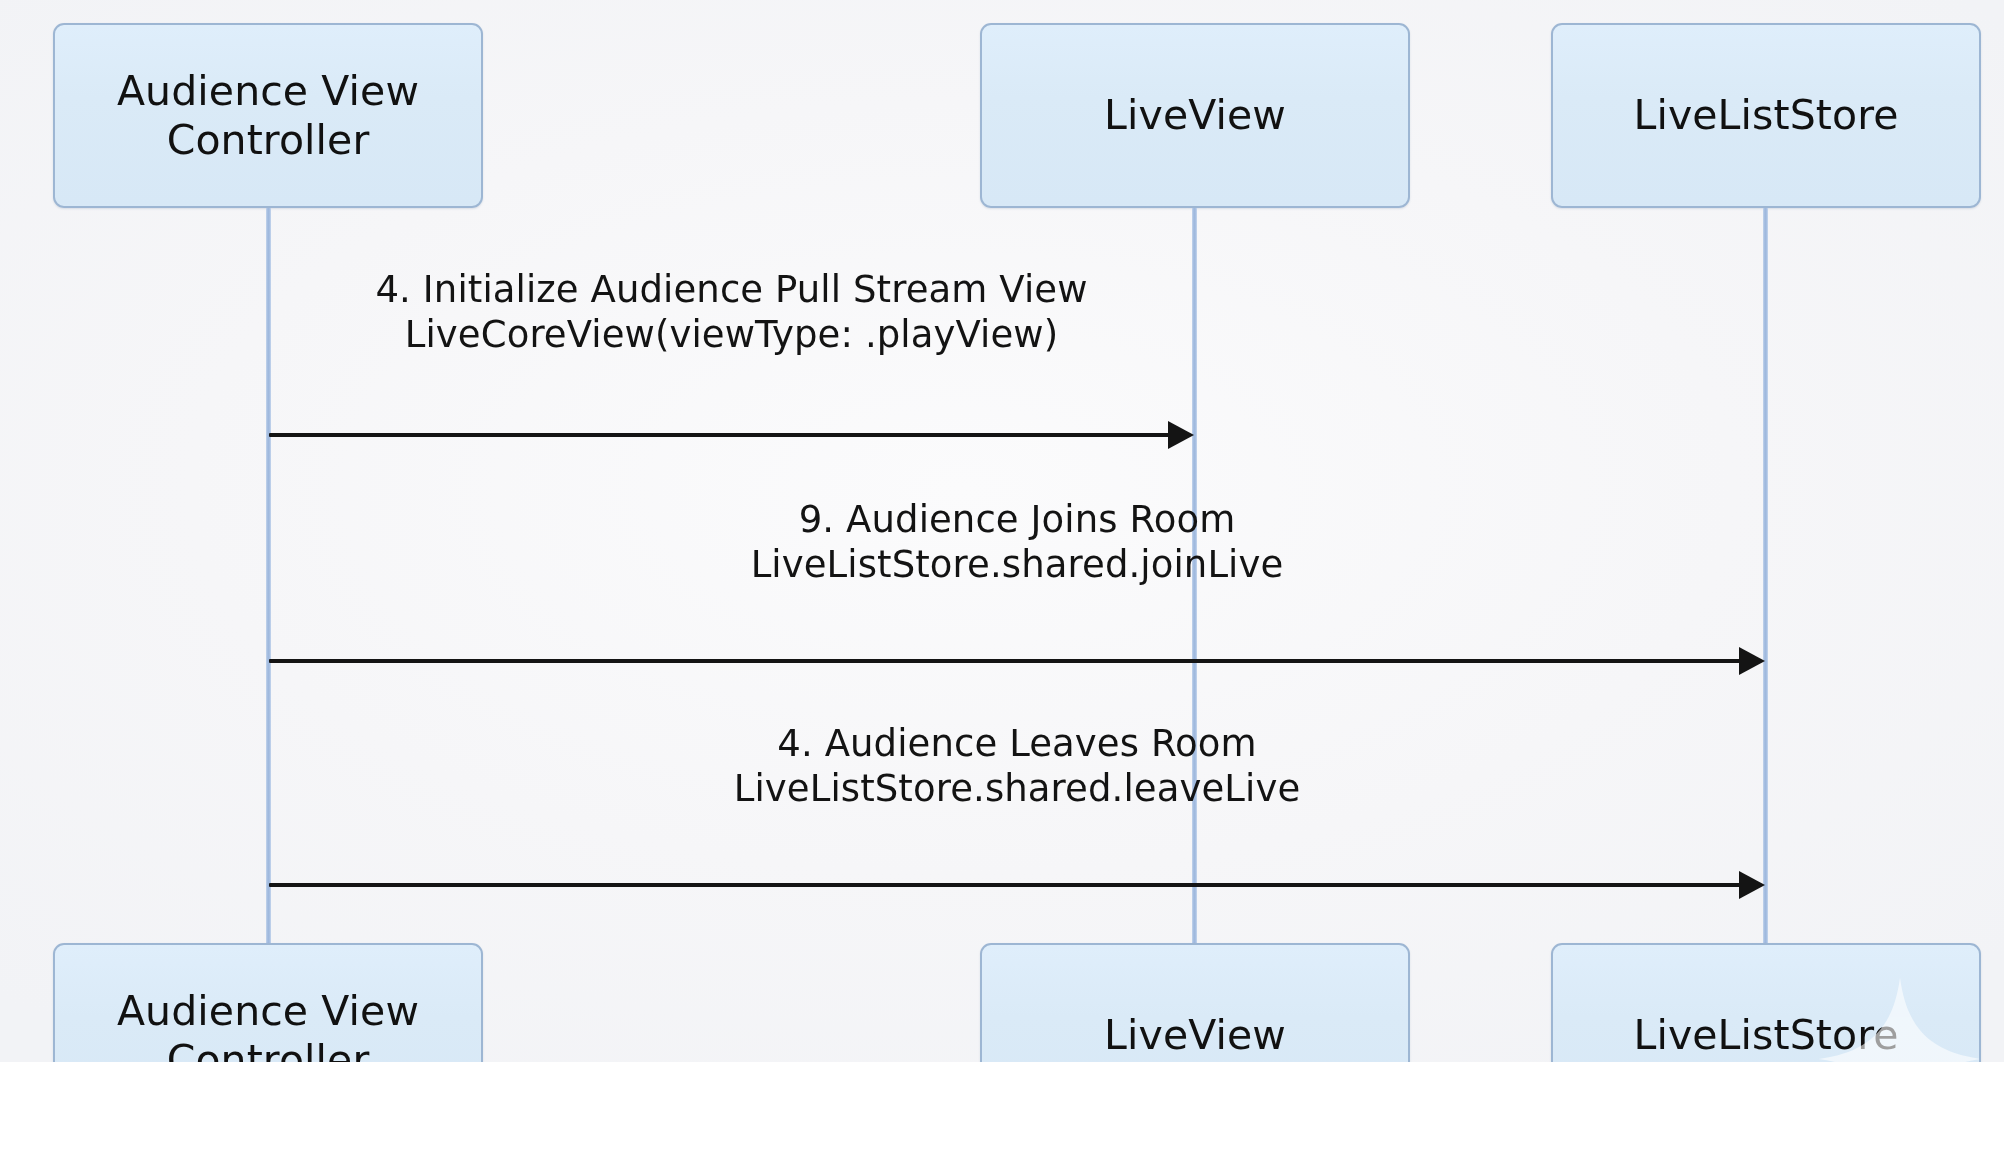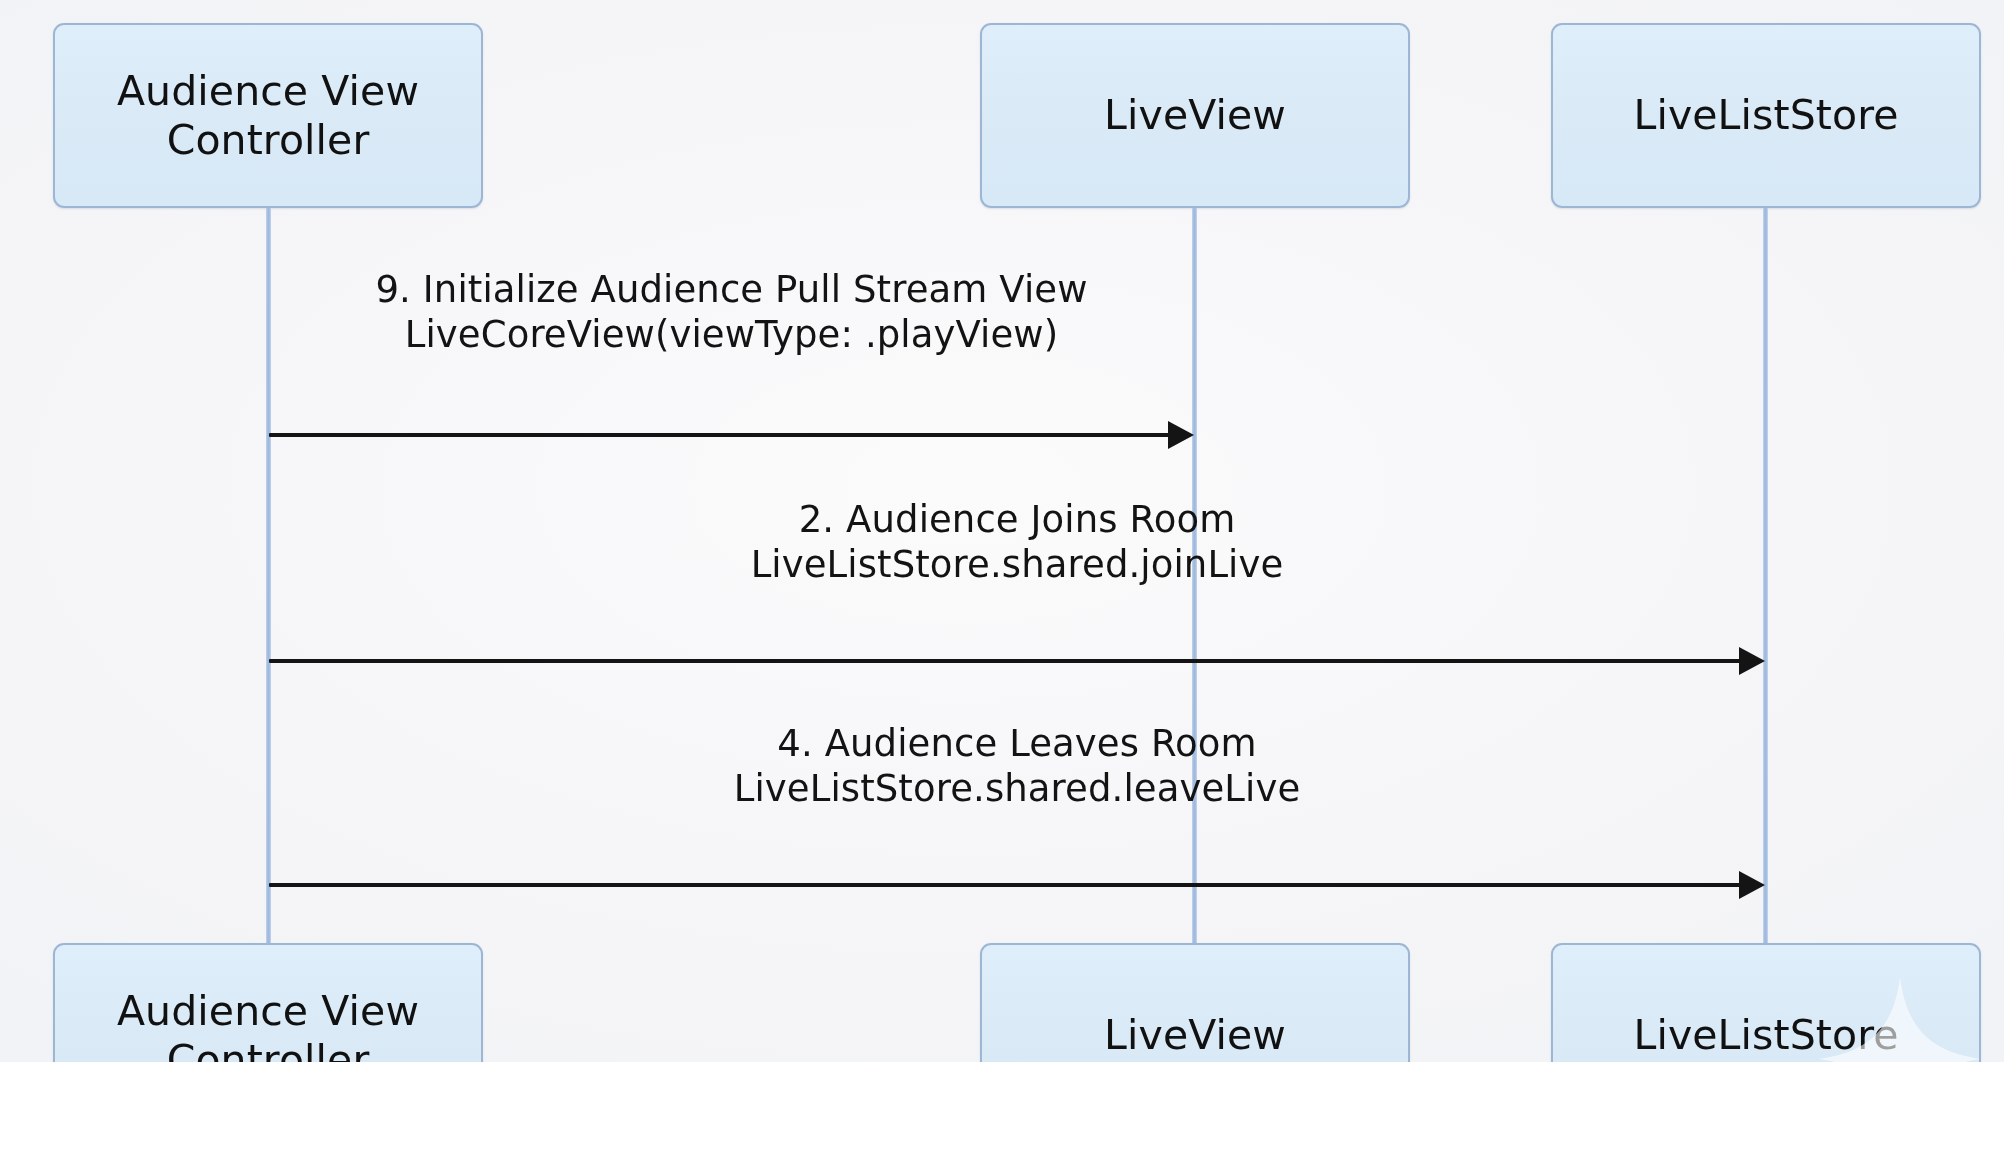--- a/index.html
+++ b/index.html
@@ -96,26 +96,26 @@
   </div>
 
   <div class="participant-box" style="left:1551px; top:23px; width:430px; height:185px;">
     <span class="participant-label">LiveListStore</span>
   </div>
 
   <div class="lifeline" style="left:266px; top:208px; height:737px;"></div>
   <div class="lifeline" style="left:1192px; top:208px; height:737px;"></div>
   <div class="lifeline" style="left:1763px; top:208px; height:737px;"></div>
 
-  <div class="msg-label" style="left:269px; top:267px; width:925px;">9. Initialize Audience Pull Stream View
+  <div class="msg-label" style="left:269px; top:267px; width:925px;">4. Initialize Audience Pull Stream View
 LiveCoreView(viewType: .playView)</div>
   <div class="msg-line" style="left:269px; top:433px; width:905px;"></div>
   <div class="msg-arrowhead" style="left:1168px; top:421px;"></div>
 
-  <div class="msg-label" style="left:269px; top:497px; width:1496px;">2. Audience Joins Room
+  <div class="msg-label" style="left:269px; top:497px; width:1496px;">9. Audience Joins Room
 LiveListStore.shared.joinLive</div>
   <div class="msg-line" style="left:269px; top:659px; width:1476px;"></div>
   <div class="msg-arrowhead" style="left:1739px; top:647px;"></div>
 
   <div class="msg-label" style="left:269px; top:721px; width:1496px;">4. Audience Leaves Room
 LiveListStore.shared.leaveLive</div>
   <div class="msg-line" style="left:269px; top:883px; width:1476px;"></div>
   <div class="msg-arrowhead" style="left:1739px; top:871px;"></div>
 
   <div class="participant-box" style="left:53px; top:943px; width:430px; height:185px;">

